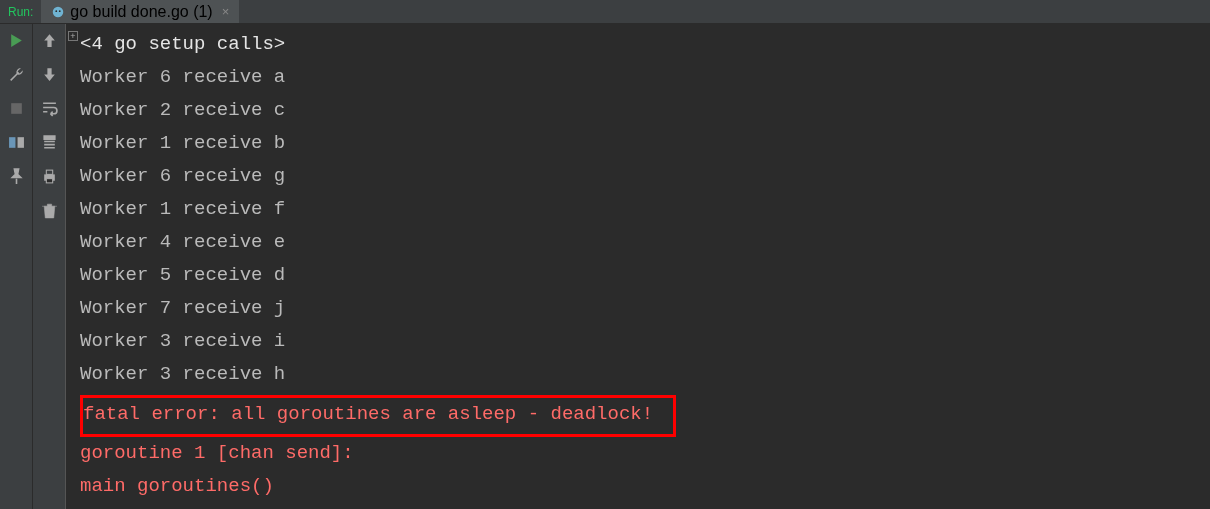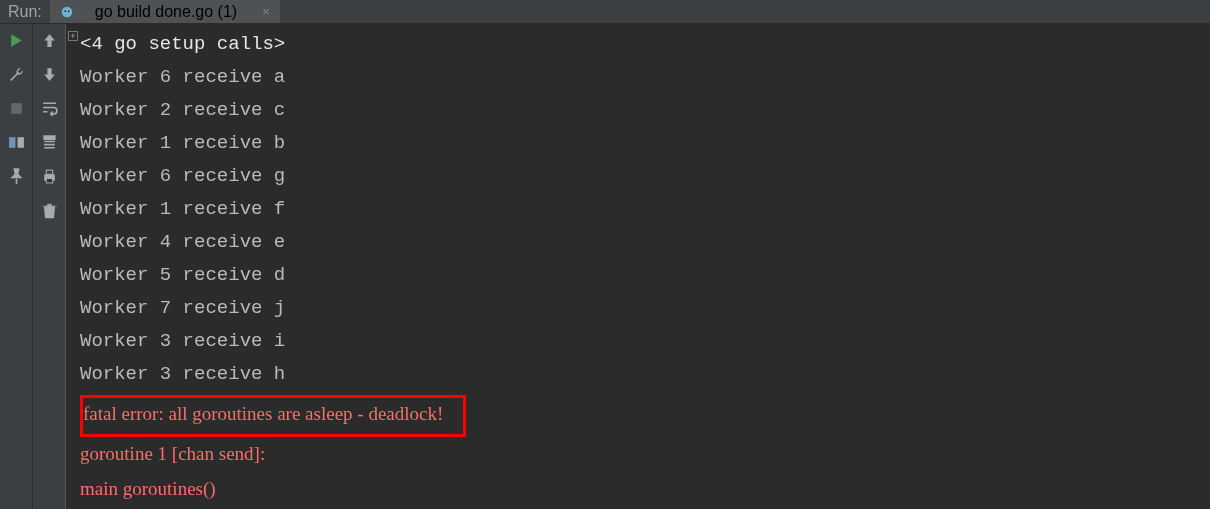--- a/index.html
+++ b/index.html
@@ -1,30 +1,30 @@
 <!DOCTYPE html>
 <html><head>
   <meta charset="utf-8">
   <style>
     * { margin: 0; padding: 0; box-sizing: border-box; }
     body { background: #2b2b2b; font-family: sans-serif; width: 1210px; height: 509px; overflow: hidden; display: flex; flex-direction: column; }
     .header { background: #3c3f41; height: 24px; display: flex; align-items: center; border-bottom: 1px solid #2b2b2b; }
-    .run-label { color: #a3a3a3; font-size: 16px; padding: 0 8px; }
-    .tab { display: flex; align-items: center; background: #4e5254; height: 100%; padding: 0 10px; gap: 21px; }
+    .run-label { color: #22c55e; font-size: 12px; padding: 0 8px; }
+    .tab { display: flex; align-items: center; background: #4e5254; height: 100%; padding: 0 10px; gap: 5px; }
     .tab-icon { width: 14px; height: 14px; }
     .tab-close { color: #888; font-size: 13px; cursor: pointer; padding-left: 4px; }
     .main { display: flex; flex: 1; overflow: hidden; }
     .gutter1 { width: 33px; background: #3c3f41; display: flex; flex-direction: column; align-items: center; padding-top: 8px; gap: 17px; border-right: 1px solid #2b2b2b; }
     .gutter2 { width: 33px; background: #3c3f41; display: flex; flex-direction: column; align-items: center; padding-top: 8px; gap: 17px; border-right: 1px solid #555; }
     .gicon { width: 17px; height: 17px; display: flex; align-items: center; justify-content: center; cursor: pointer; }
     .content { flex: 1; background: #2b2b2b; position: relative; }
     .expand-badge { position: absolute; left: 2px; top: 7px; width: 10px; height: 10px; border: 1px solid #777; color: #aaa; font-size: 9px; line-height: 8px; text-align: center; }
     .console { font-family: Consolas, 'Courier New', monospace; font-size: 19px; line-height: 33px; white-space: pre; color: #bababa; padding-left: 14px; padding-top: 4px; }
     .folded { color: #e5e5e5; }
-    .err { color: #ff6b68; font-family: Liberation Serif, serif; }
+    .err { color: #ff6b68; }
     .err-hl { border: 3px solid #f00; display: inline-block; padding-right: 20px; padding-bottom: 8px; padding-top: 4px; margin-top: 4px; line-height: 24px; }
     .flip { transform: scaleY(-1); }
   </style>
 </head>
 <body>
 
 <div class="header">
   <span class="run-label">Run:</span>
   <div class="tab">
     <span class="tab-icon">

